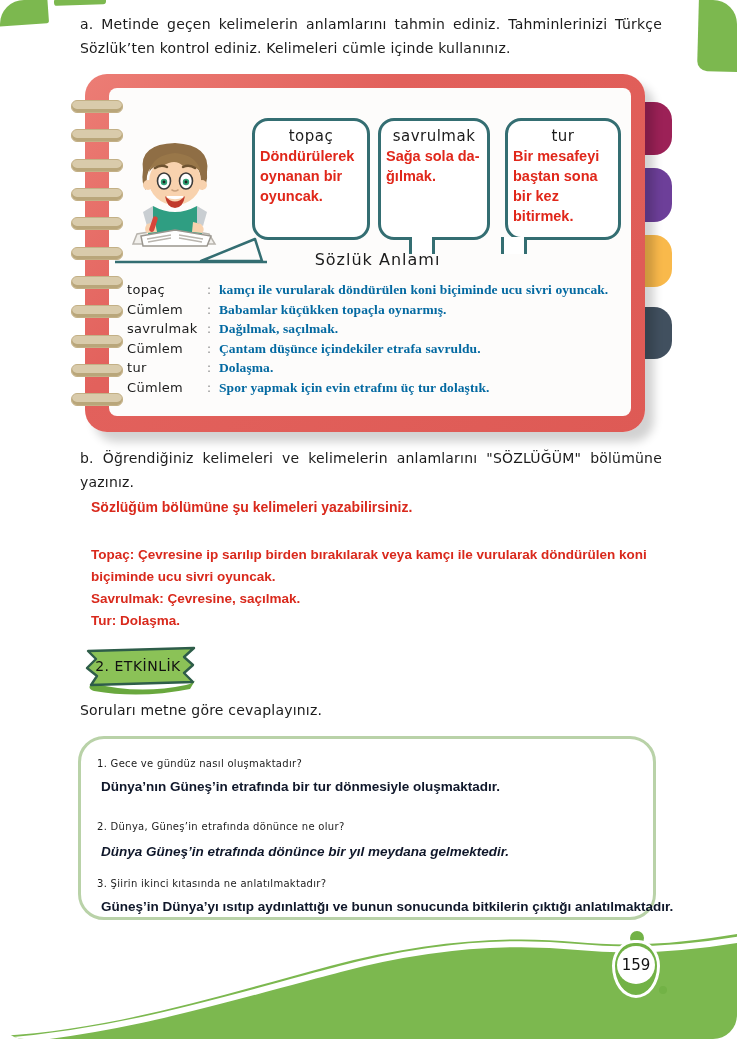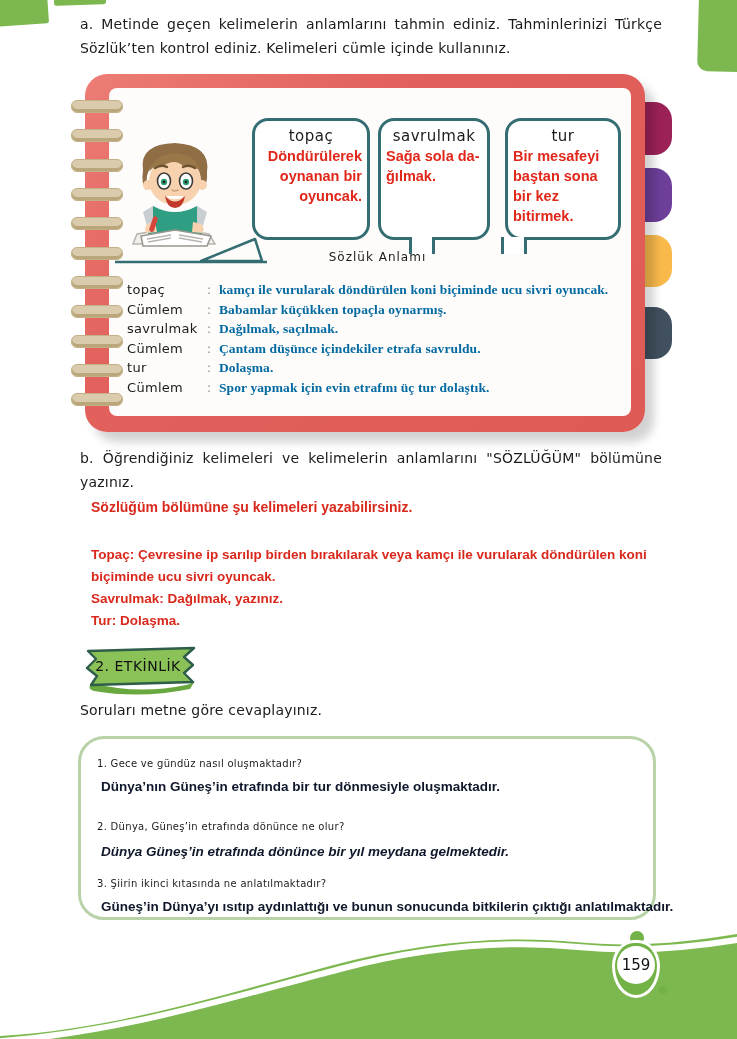--- a/index.html
+++ b/index.html
@@ -1,17 +1,17 @@
 <!DOCTYPE html>
 <html lang="tr"><head>
 <meta charset="utf-8">
 <style>
   html,body{margin:0;padding:0;background:#fff;}
   .page{position:relative;width:737px;height:1039px;background:#fff;overflow:hidden;
-        font-family:"DejaVu Sans","Liberation Sans",sans-serif;color:#1b1b1b;}
+        font-family:"DejaVu Sans","Liberation Sans",sans-serif;color:#1b1b1b;border-radius:24px;}
 
   
   .corner{position:absolute;background:#7cb84f;}
   .corner-tl{left:-8px;top:-7px;width:56px;height:32px;transform:rotate(-4deg);border-radius:2px;}
   .corner-tl2{left:54px;top:-2px;width:52px;height:7px;transform:rotate(-2deg);border-radius:3px;}
   .corner-tr{left:699px;top:-4px;width:40px;height:76px;border-radius:0 0 0 10px;transform:rotate(1.5deg);transform-origin:top right;}
 
   .instr{position:absolute;font-size:14px;line-height:24px;letter-spacing:.2px;text-align:justify;margin:0;}
   .instr-a{left:80px;top:12px;width:582px;}
   .instr-b{left:80px;top:446px;width:582px;}
@@ -28,32 +28,32 @@
   .notebook{position:absolute;left:85px;top:74px;width:560px;height:358px;border-radius:22px;
             background:linear-gradient(135deg,#ec7d75 0%,#e2615c 35%,#de5a55 100%);
             box-shadow:9px 10px 10px rgba(0,0,0,.18);}
   .paper{position:absolute;left:24px;top:14px;right:14px;bottom:16px;background:#fdfcfb;border-radius:8px;}
   .ring{position:absolute;left:-14px;width:50px;height:11px;background:#d9cbab;border:1px solid #c3b086;
         border-radius:6px;box-shadow:inset 0 -3px 0 #b9a67a;}
 
   .nb-title{position:absolute;left:0;right:0;top:7px;padding-left:55px;text-align:center;
             font-size:16px;letter-spacing:1px;margin:0;}
   .nb-title2{position:absolute;left:0;right:0;top:162px;padding-left:15px;text-align:center;
-             font-size:12px;letter-spacing:1px;margin:0;}
+             font-size:16px;letter-spacing:1px;margin:0;}
 
   
   .bubble{position:absolute;top:30px;height:122px;background:#fff;border:3px solid #346e72;
           border-radius:16px;box-sizing:border-box;text-align:center;}
   .bubble-1{left:143px;width:118px;}
   .bubble-2{left:269px;width:112px;}
   .bubble-3{left:396px;width:116px;}
   .bubble .word{font-size:15px;letter-spacing:.5px;margin:6px 0 1px;}
   .bubble .guess{font-family:"Liberation Sans",sans-serif;font-weight:700;font-size:14.5px;
                  line-height:20px;color:#e0271a;margin:0;padding:0 5px;text-align:left;}
-  .bubble-1 .guess{text-align:right;}
+  .bubble-1 .guess{text-align:left;}
   .neck{position:absolute;top:149px;width:20px;height:17px;background:#fff;
         border-left:3px solid #346e72;border-right:3px solid #346e72;}
   .neck-2{left:300px;}
   .neck-3{left:392px;}
 
   .boy{position:absolute;left:4px;top:52px;width:126px;height:118px;}
   .callout{position:absolute;left:0;top:148px;width:170px;height:32px;}
 
   
   .entries{position:absolute;left:18px;top:194px;width:505px;}
@@ -210,21 +210,21 @@
     <span class="ring" style="top:290px"></span>
     <span class="ring" style="top:319px"></span>
   </div>
 
   <p class="instr instr-b">b. Öğrendiğiniz kelimeleri ve kelimelerin anlamlarını "SÖZLÜĞÜM" bölümüne yazınız.</p>
 
   <p class="red-note">Sözlüğüm bölümüne şu kelimeleri yazabilirsiniz.</p>
 
   <div class="red-block">
     <p>Topaç: Çevresine ip sarılıp birden bırakılarak veya kamçı ile vurularak döndürülen koni biçiminde ucu sivri oyuncak.</p>
-    <p>Savrulmak: Dağılmak, yazınız.</p>
+    <p>Savrulmak: Çevresine, saçılmak.</p>
     <p>Tur: Dolaşma.</p>
   </div>
 
   <div class="badge">
     <svg width="126" height="50" viewBox="0 0 126 50">
       <path d="M14 38 Q60 50 108 40 Q116 38 118 34 L112 44 Q62 54 16 46 Q8 43 14 38 Z" fill="#69a83e"></path>
       <path d="M10 6 L116 3 L106 12 L115 20 L106 28 L115 37 L13 40 L19 31 L9 23 L18 14 Z" fill="#8bc257" stroke="#2e5d49" stroke-width="2.4" stroke-linejoin="round"></path>
     </svg>
     <span class="badge-label">2. ETKİNLİK</span>
   </div>

